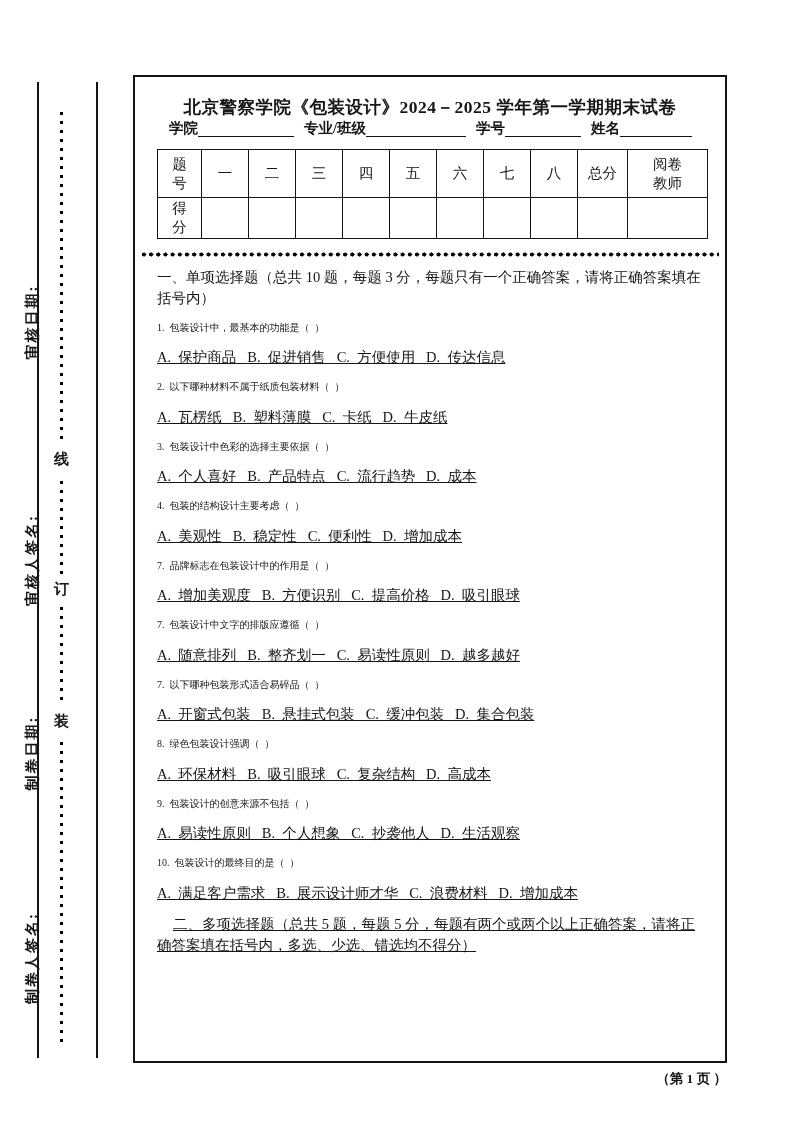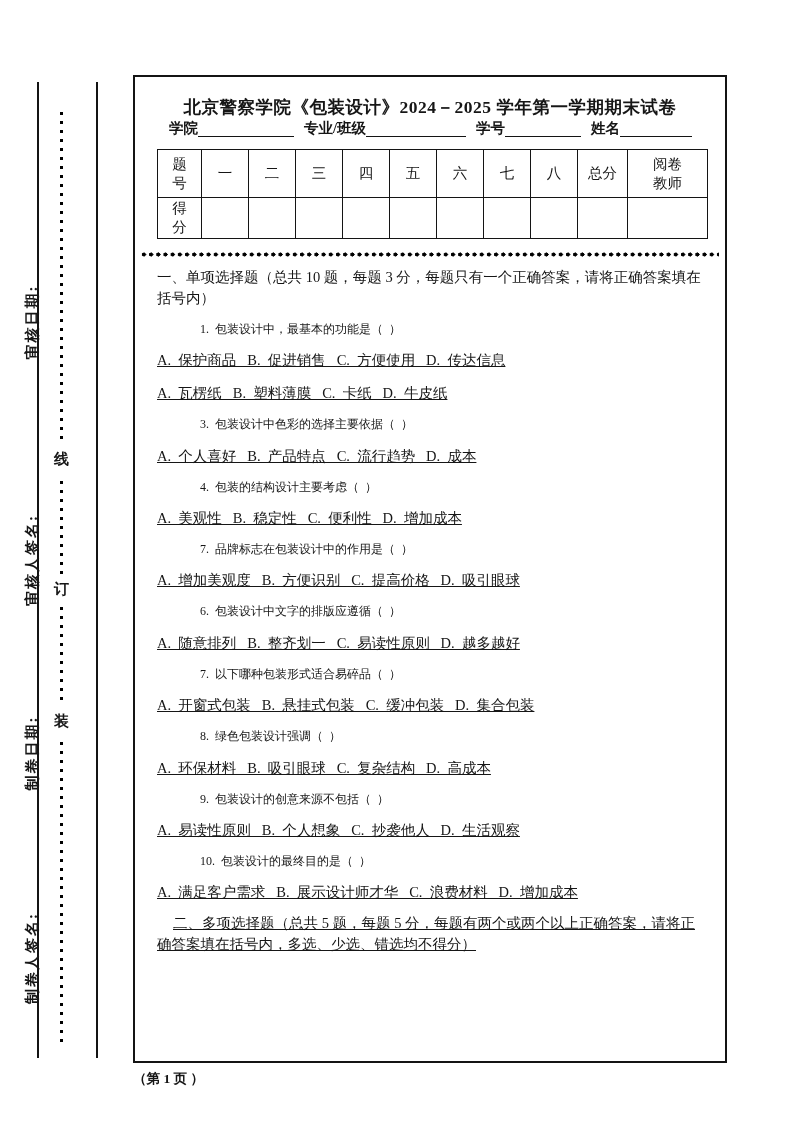--- a/index.html
+++ b/index.html
@@ -77,26 +77,26 @@
   tr.r-score td { height: 34px; }
 
   .dots-sep {
     margin: 13px -16px 0 -16px; height: 5px;
     background-image: radial-gradient(circle at 3px 2.5px, #000 1.9px, transparent 2.2px);
     background-size: 7.2px 5px; background-repeat: repeat-x;
   }
 
   .sec-heading { margin-top: 10px; font-size: 14.5px; line-height: 1.45; }
   .sec-heading.indent { text-indent: 16px; text-decoration: underline; }
-  .q    { margin-top: 12px; font-size: 12px; line-height: 1.45; white-space: pre-wrap; margin-left: 43px; }
+  .q    { margin-top: 12px; font-size: 10px; line-height: 1.45; white-space: pre-wrap; }
   .opts { margin-top: 12px; font-size: 14.5px; line-height: 1.45; white-space: pre-wrap; text-decoration: underline; }
 
   .page-footer {
     position: absolute; left: 133px; top: 1070px; width: 594px;
-    text-align: left; font-size: 13.5px; font-weight: bold;
+    text-align: right; font-size: 13.5px; font-weight: bold;
   }
 </style>
 </head>
 <body>
 
 <div class="vline l1"></div>
 <div class="vline l2"></div>
 <div class="dotline"></div>
 
 <span class="bind-char c0">线</span>
@@ -170,32 +170,33 @@
   </tbody>
     </table>
 
   <div class="dots-sep"></div>
 
   <div class="sec-heading">一、单项选择题（总共 10 题，每题 3 分，每题只有一个正确答案，请将正确答案填在括号内）</div>
 
   <div class="q">1.  包装设计中，最基本的功能是（  ）</div>
   <div class="opts">A.  保护商品   B.  促进销售   C.  方便使用   D.  传达信息</div>
 
+  <div class="q">2.  以下哪种材料不属于纸质包装材料（  ）</div>
   <div class="opts">A.  瓦楞纸   B.  塑料薄膜   C.  卡纸   D.  牛皮纸</div>
 
   <div class="q">3.  包装设计中色彩的选择主要依据（  ）</div>
   <div class="opts">A.  个人喜好   B.  产品特点   C.  流行趋势   D.  成本</div>
 
   <div class="q">4.  包装的结构设计主要考虑（  ）</div>
   <div class="opts">A.  美观性   B.  稳定性   C.  便利性   D.  增加成本</div>
 
   <div class="q">7.  品牌标志在包装设计中的作用是（  ）</div>
   <div class="opts">A.  增加美观度   B.  方便识别   C.  提高价格   D.  吸引眼球</div>
 
-  <div class="q">6.  包装设计中文字的排版应遵循（  ）</div>
+  <div class="q">7.  包装设计中文字的排版应遵循（  ）</div>
   <div class="opts">A.  随意排列   B.  整齐划一   C.  易读性原则   D.  越多越好</div>
 
   <div class="q">7.  以下哪种包装形式适合易碎品（  ）</div>
   <div class="opts">A.  开窗式包装   B.  悬挂式包装   C.  缓冲包装   D.  集合包装</div>
 
   <div class="q">8.  绿色包装设计强调（  ）</div>
   <div class="opts">A.  环保材料   B.  吸引眼球   C.  复杂结构   D.  高成本</div>
 
   <div class="q">9.  包装设计的创意来源不包括（  ）</div>
   <div class="opts">A.  易读性原则   B.  个人想象   C.  抄袭他人   D.  生活观察</div>

